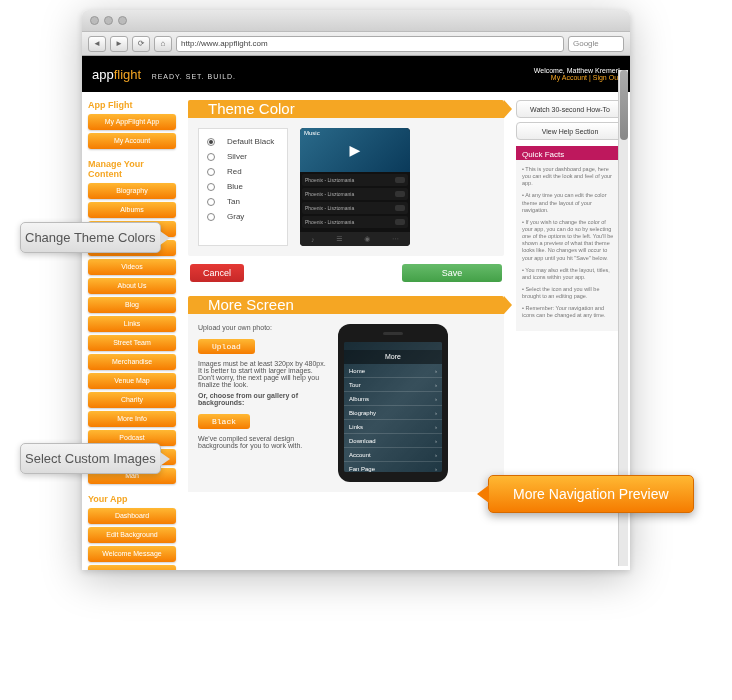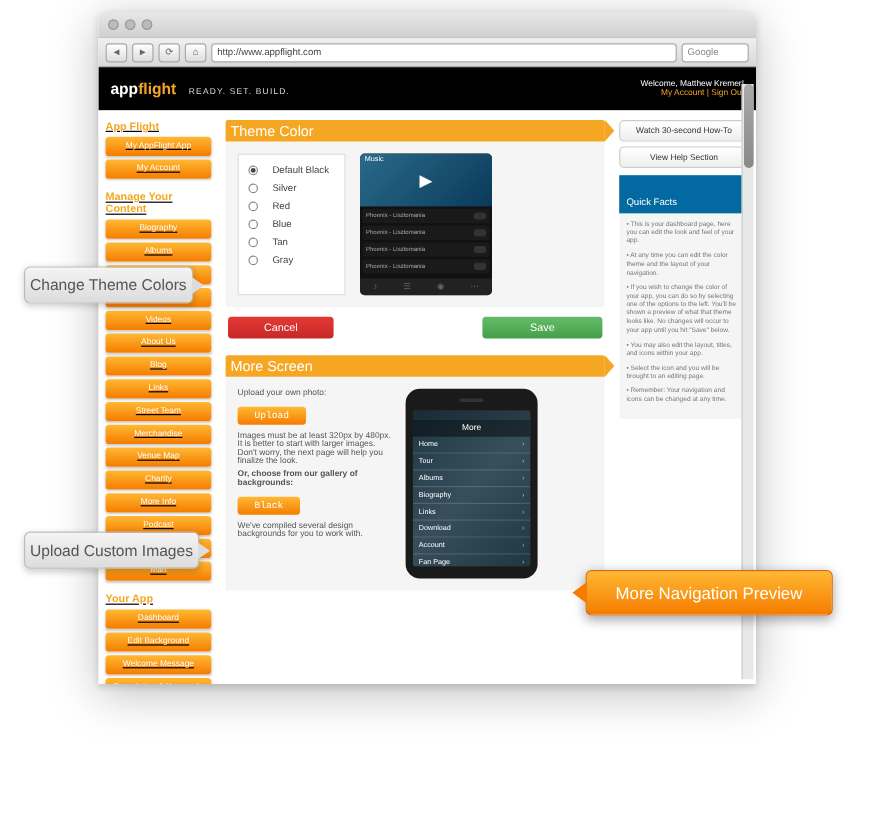--- a/index.html
+++ b/index.html
@@ -8,74 +8,74 @@
 .browser-chrome { position: absolute; left: 82px; top: 10px; width: 548px; height: 560px; background: #fff; box-shadow: 0 8px 40px rgba(0,0,0,0.25), 0 2px 6px rgba(0,0,0,0.15); border-radius: 6px 6px 0 0; overflow: hidden; }
 .browser-top { height: 22px; background: linear-gradient(#e8e8e8,#d0d0d0); border-bottom: 1px solid #bbb; display: flex; align-items: center; padding: 0 8px; }
 .traffic { display: flex; gap: 5px; }
 .dot { width: 9px; height: 9px; border-radius: 50%; background: #bbb; border: 1px solid #999; }
 .browser-toolbar { height: 24px; background: linear-gradient(#f0f0f0,#d8d8d8); border-bottom: 1px solid #aaa; display: flex; align-items: center; padding: 0 6px; gap: 4px; }
 .nav-btn { width: 18px; height: 16px; background: linear-gradient(#fff,#ddd); border: 1px solid #aaa; border-radius: 3px; font-size: 8px; color: #666; display: flex; align-items: center; justify-content: center; }
 .url-bar { flex: 1; height: 16px; background: #fff; border: 1px solid #aaa; border-radius: 3px; font-size: 8px; color: #444; padding: 0 4px; display: flex; align-items: center; }
 .search-bar { width: 56px; height: 16px; background: #fff; border: 1px solid #aaa; border-radius: 3px; font-size: 8px; color: #888; padding: 0 4px; display: flex; align-items: center; }
 
 .app-header { height: 36px; background: #000; display: flex; align-items: center; justify-content: space-between; padding: 0 10px; }
-.logo { font-size: 13px; font-weight: bold; }
+.logo { font-size: 13px; font-weight: normal; }
 .logo-app { color: #fff; }
 .logo-flight { color: #f5a623; }
 .tagline { font-size: 7px; color: #ddd; margin-left: 6px; letter-spacing: 1px; }
 .welcome { text-align: right; font-size: 7px; }
 .welcome-line1 { color: #fff; }
 .welcome-line2 { color: #f5a623; }
 
 .app-body { display: flex; height: 478px; background: #fff; overflow: hidden; }
 .sidebar { width: 100px; padding: 8px 6px; }
-.side-section { margin-bottom: 10px; text-decoration: underline; }
+.side-section { margin-bottom: 10px; }
 .side-title { font-size: 9px; color: #f5a623; font-weight: bold; margin-bottom: 4px; }
 .side-btn { display: block; width: 88px; height: 16px; background: linear-gradient(#ffb833,#f57c00); border-radius: 3px; color: #fff; font-size: 7px; text-align: center; line-height: 16px; margin-bottom: 3px; box-shadow: 0 1px 2px rgba(0,0,0,0.2); }
 
 .main { flex: 1; padding: 8px 6px; }
-.panel-header { background: #f5a623; height: 18px; color: #fff; font-size: 12px; padding: 0 4px; line-height: 18px; border-radius: 2px 2px 0 0; position: relative; }
+.panel-header { background: #f5a623; height: 18px; color: #fff; font-size: 15px; padding: 0 20px; line-height: 18px; border-radius: 2px 2px 0 0; position: relative; }
 .panel-header::after { content: ""; position: absolute; right: -8px; top: 0; border-left: 8px solid #f5a623; border-top: 9px solid transparent; border-bottom: 9px solid transparent; }
 
 .theme-panel { background: #f5f5f5; border-radius: 0 0 2px 2px; padding: 10px; display: flex; gap: 12px; margin-bottom: 8px; }
 .theme-options { background: #fff; border: 1px solid #ddd; padding: 8px; width: 90px; }
 .radio-row { font-size: 8px; color: #444; margin-bottom: 6px; display: flex; align-items: center; gap: 12px; }
 .radio { width: 8px; height: 8px; border: 1px solid #888; border-radius: 50%; display: inline-flex; align-items: center; justify-content: center; }
 .radio.checked::after { content: ""; width: 4px; height: 4px; background: #444; border-radius: 50%; }
 .theme-preview { width: 110px; background: #111; border-radius: 4px; overflow: hidden; position: relative; }
 .preview-top { height: 44px; background: linear-gradient(135deg,#2a6a8a,#0a3a5a); position: relative; }
 .preview-top-label { position: absolute; top: 2px; left: 4px; font-size: 6px; color: #fff; }
 .play-btn { position: absolute; top: 50%; left: 50%; transform: translate(-50%,-50%); color: #fff; font-size: 14px; }
 .track-list { padding: 2px; }
 .track { height: 12px; background: #1a1a1a; margin-bottom: 2px; border-radius: 2px; display: flex; align-items: center; justify-content: space-between; padding: 0 3px; }
 .track-text { font-size: 5px; color: #aaa; }
 .track-badge { width: 10px; height: 6px; background: #333; border-radius: 2px; }
 .preview-bottom { height: 14px; background: #222; display: flex; align-items: center; justify-content: space-around; }
 .preview-bottom span { font-size: 7px; color: #666; }
 
 .action-row { display: flex; justify-content: space-between; margin-bottom: 14px; padding: 0 2px; }
-.btn-cancel { width: 88px; height: 18px; background: linear-gradient(#e53935,#c62828); color: #fff; font-size: 9px; border-radius: 3px; display: flex; align-items: center; justify-content: center; }
+.btn-cancel { width: 54px; height: 18px; background: linear-gradient(#e53935,#c62828); color: #fff; font-size: 9px; border-radius: 3px; display: flex; align-items: center; justify-content: center; }
 .btn-save { width: 100px; height: 18px; background: linear-gradient(#66bb6a,#43a047); color: #fff; font-size: 9px; border-radius: 3px; display: flex; align-items: center; justify-content: center; }
 
 .more-panel { background: #f5f5f5; padding: 10px; display: flex; gap: 10px; }
 .upload-col { width: 130px; }
 .upload-text { font-size: 7px; color: #555; margin-bottom: 4px; }
 .btn-orange { display: inline-block; padding: 3px 14px; background: linear-gradient(#ffb833,#f57c00); color: #fff; font-size: 8px; border-radius: 3px; margin-bottom: 6px; font-family: Liberation Mono, monospace; }
 .phone { width: 110px; background: #1a1a1a; border-radius: 12px; padding: 18px 6px 10px; position: relative; }
 .phone-speaker { position: absolute; top: 8px; left: 50%; transform: translateX(-50%); width: 20px; height: 3px; background: #333; border-radius: 2px; }
 .phone-screen { background: #3a5a6a; height: 130px; border-radius: 2px; overflow: hidden; background-image: linear-gradient(135deg,#2a4a5a 0%,#4a6a7a 50%,#2a4a5a 100%); }
 .phone-status { height: 8px; background: rgba(0,0,0,0.4); }
 .phone-title { height: 14px; background: rgba(0,0,0,0.6); color: #fff; font-size: 7px; text-align: center; line-height: 14px; }
 .phone-row { height: 14px; border-bottom: 1px solid rgba(255,255,255,0.15); color: #fff; font-size: 6px; padding: 0 5px; display: flex; align-items: center; justify-content: space-between; background: rgba(0,0,0,0.25); }
 .phone-row span:last-child { color: rgba(255,255,255,0.6); }
 
 .right-col { width: 120px; padding: 8px 6px; }
 .right-btn { background: linear-gradient(#fff,#eee); border: 1px solid #ccc; border-radius: 4px; height: 18px; font-size: 7px; color: #333; display: flex; align-items: center; justify-content: center; margin-bottom: 4px; }
 .quick-facts { margin-top: 6px; }
-.qf-header { background: #0369a1; height: 14px; color: #fff; font-size: 8px; padding: 16px 6px; line-height: 14px; }
+.qf-header { background: #be185d; height: 14px; color: #fff; font-size: 8px; padding: 2px 6px; line-height: 14px; }
 .qf-body { background: #f5f5f5; padding: 6px; }
 .qf-item { font-size: 5.5px; color: #777; margin-bottom: 5px; line-height: 1.3; }
 
 .callout { position: absolute; background: linear-gradient(#f4f4f4,#dcdcdc); border: 1px solid #bbb; border-radius: 5px; padding: 7px 4px; font-size: 13px; color: #555; box-shadow: 0 2px 6px rgba(0,0,0,0.2); }
 .callout::after { content: ""; position: absolute; right: -10px; top: 50%; transform: translateY(-50%); border-left: 10px solid #dcdcdc; border-top: 7px solid transparent; border-bottom: 7px solid transparent; }
 .callout.big { background: linear-gradient(#ffb833,#f57c00); border-color: #d66a00; color: #fff; padding: 10px 24px; font-size: 14px; box-shadow: 0 3px 10px rgba(0,0,0,0.35); }
 .callout.big::after { left: -12px; right: auto; border-left: none; border-right: 12px solid #f57c00; border-top: 9px solid transparent; border-bottom: 9px solid transparent; }
 
 .scrollbar { position: absolute; right: 2px; top: 60px; bottom: 4px; width: 10px; background: #e8e8e8; border-left: 1px solid #ccc; }
 .scrollthumb { position: absolute; top: 0; width: 8px; left: 1px; height: 70px; background: linear-gradient(#aaa,#888); border-radius: 4px; }
@@ -286,14 +286,14 @@
       </div>
     </div>
 
     <div class="scrollbar">
       <div class="scrollthumb"></div>
     </div>
   </div>
 </div>
 
 <div class="callout" style="left:20px; top:222px;">Change Theme Colors</div>
-<div class="callout" style="left:20px; top:443px;">Upload Custom Images</div>
+<div class="callout" style="left:20px; top:443px;">Select Custom Images</div>
 <div class="callout big" style="left:488px; top:475px;">More Navigation Preview</div>
 
 </body></html>

